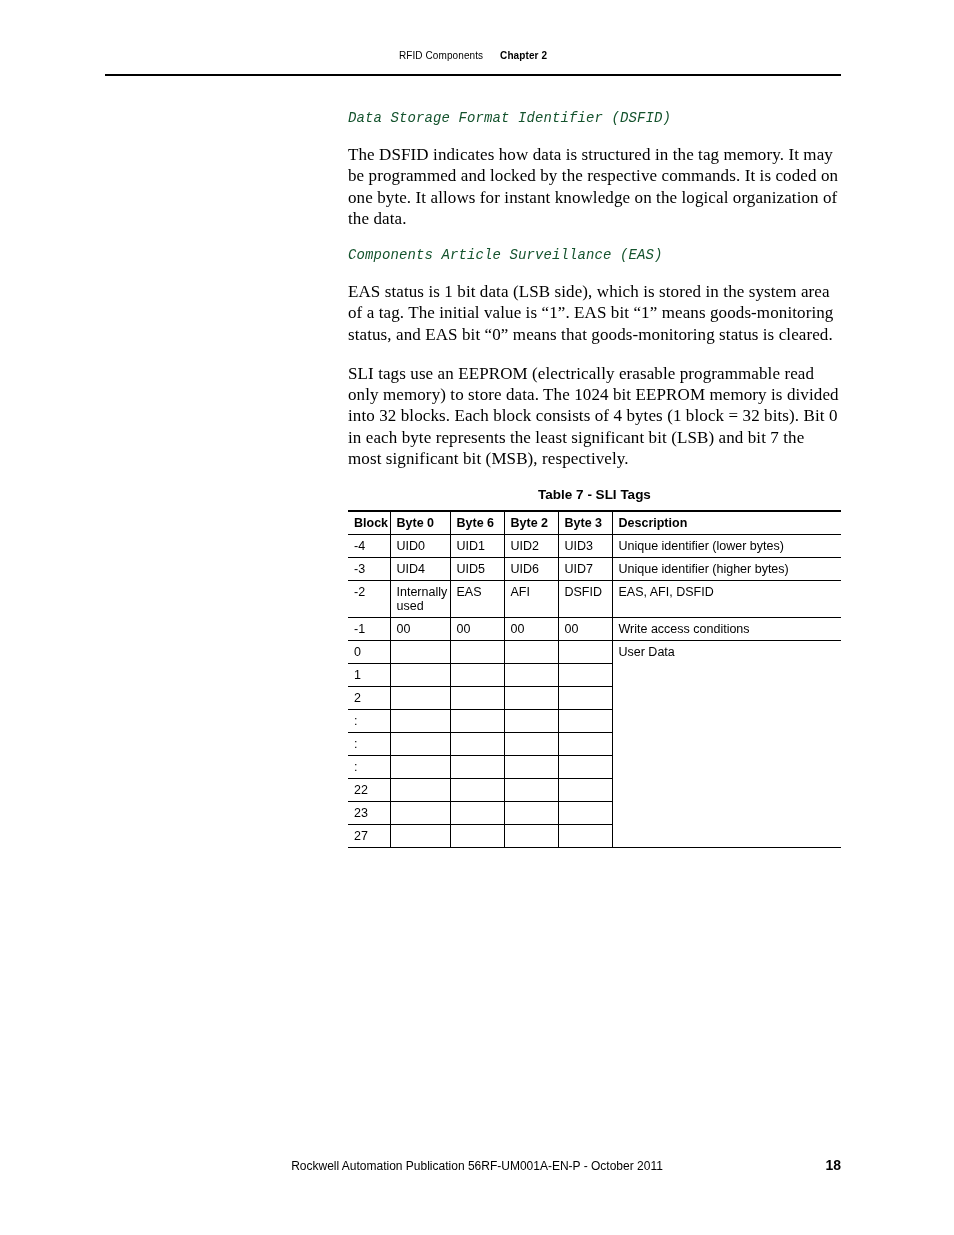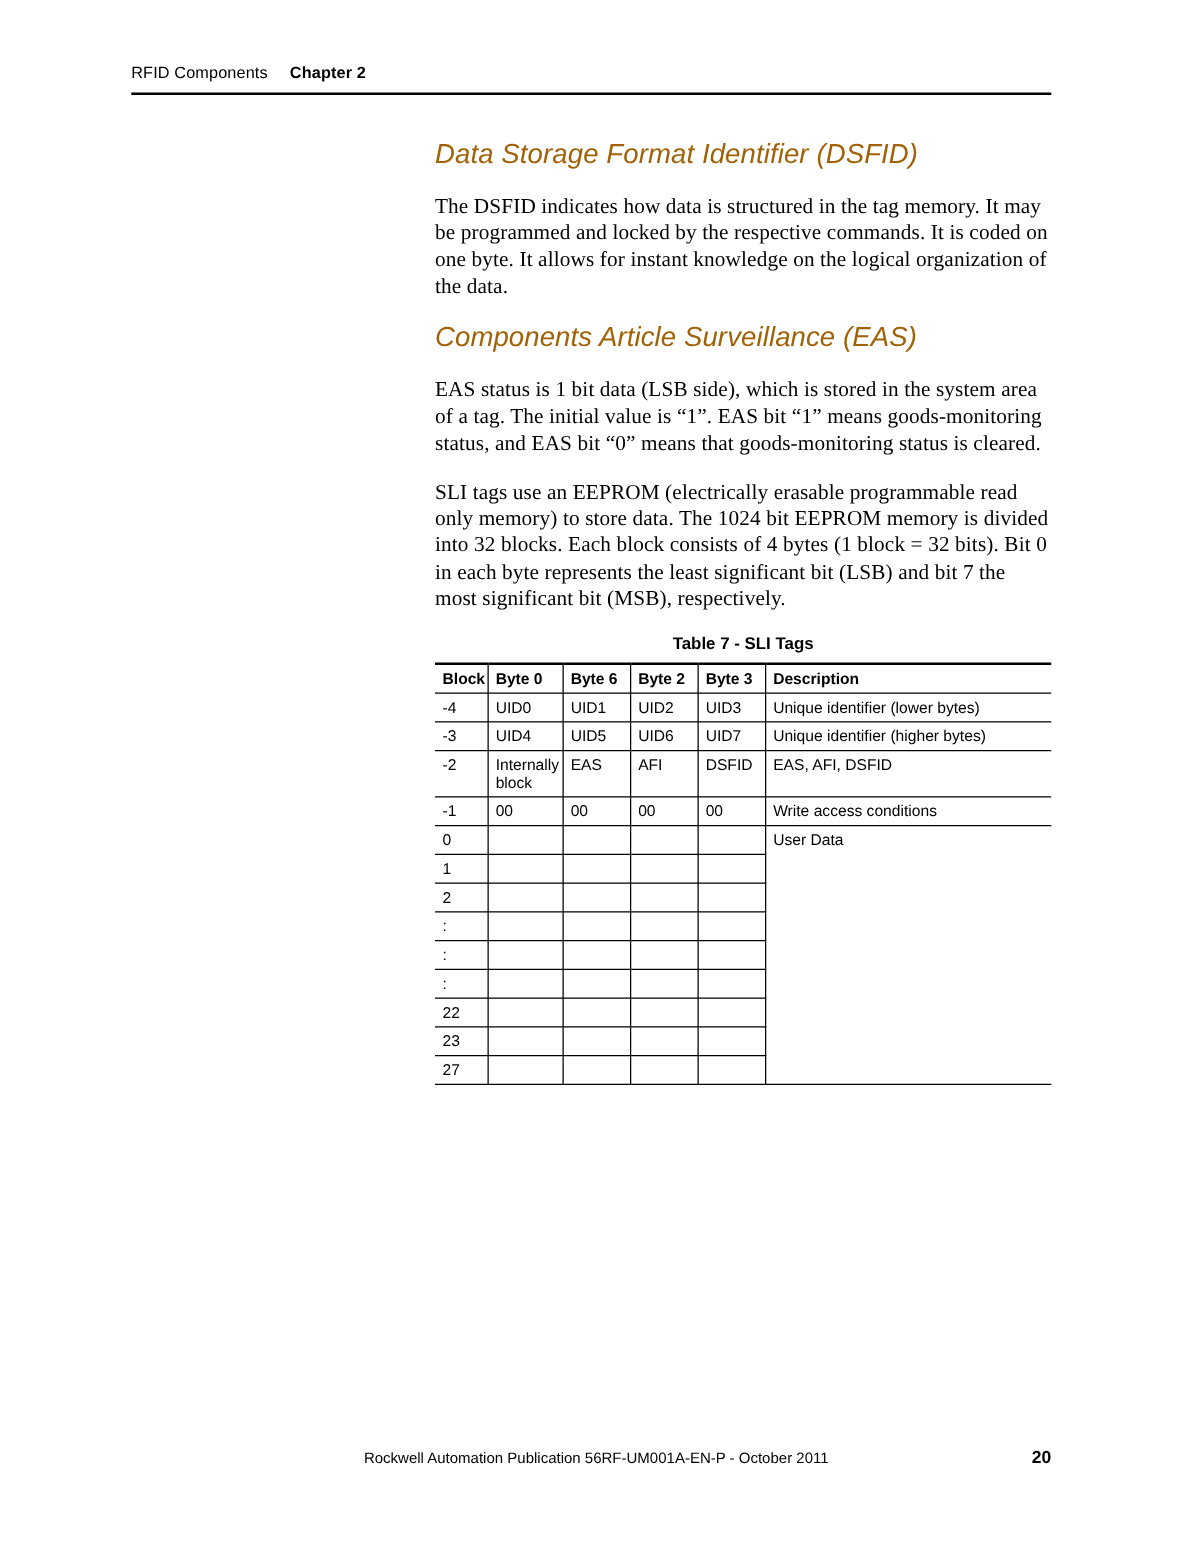--- a/index.html
+++ b/index.html
@@ -15,38 +15,38 @@
     box-sizing: border-box;
   }
   .header {
     position: absolute;
     top: 50px;
     left: 105px;
     right: 113px;
     height: 24px;
     border-bottom: 2px solid #000;
     font-family: "Myriad Pro", "Segoe UI", Arial, sans-serif;
-    font-size: 13px;
-    text-align: left;
+    font-size: 10px;
+    text-align: center;
     letter-spacing: 0.1px;
   }
   .header .light { font-weight: 400; margin-right: 14px; }
   .header .bold  { font-weight: 700; }
   .content {
     position: absolute;
     left: 348px;
     right: 113px;
     top: 110px;
   }
   .ital-head {
-    font-family: Liberation Sans, sans-serif;
+    font-family: Liberation Mono, monospace;
     font-style: italic;
     font-weight: 400;
-    font-size: 22px;
-    color: #a16207;
+    font-size: 14px;
+    color: #14532d;
     margin: 0 0 18px 0;
     letter-spacing: 0.1px;
   }
   p.body {
     font-family: "Adobe Garamond Pro", Garamond, "Times New Roman", serif;
     font-size: 17px;
     line-height: 1.25;
     margin: 0 0 18px 0;
     letter-spacing: 0.1px;
   }
@@ -150,21 +150,21 @@
       <tr>
         <td>-3</td>
         <td>UID4</td>
         <td>UID5</td>
         <td>UID6</td>
         <td>UID7</td>
         <td>Unique identifier (higher bytes)</td>
       </tr>
       <tr>
         <td>-2</td>
-        <td>Internally block</td>
+        <td>Internally used</td>
         <td>EAS</td>
         <td>AFI</td>
         <td>DSFID</td>
         <td>EAS, AFI, DSFID</td>
       </tr>
       <tr>
         <td>-1</td>
         <td>00</td>
         <td>00</td>
         <td>00</td>
@@ -235,14 +235,14 @@
         <td></td>
         <td></td>
       </tr>
     </tbody>
   </table>
 
 </div>
 
 <div class="footer">
   <div class="pub">Rockwell Automation Publication 56RF-UM001A-EN-P - October 2011</div>
-  <div class="pg">20</div>
+  <div class="pg">18</div>
 </div>
 
 </body></html>

